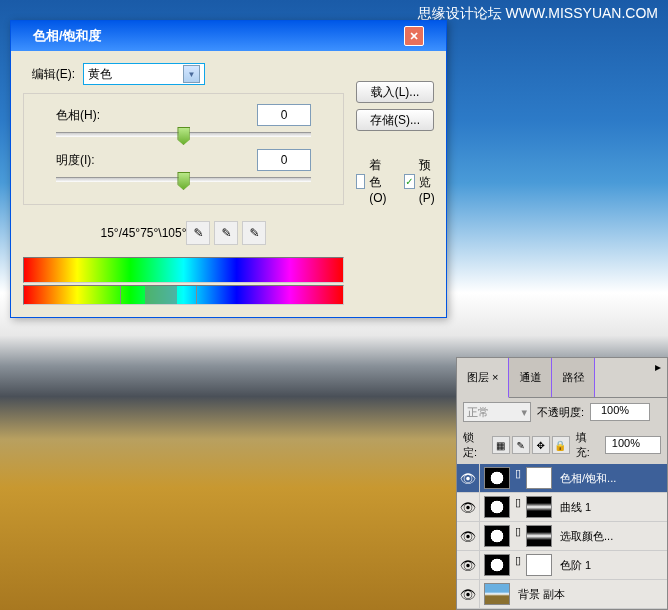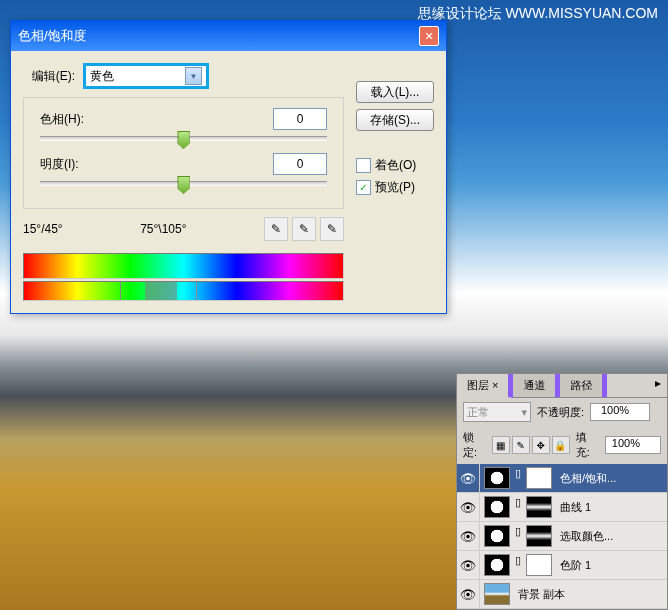--- a/index.html
+++ b/index.html
@@ -1,49 +1,49 @@
 <!DOCTYPE html>
 <html><head>
 <meta charset="utf-8">
 <style>
 body{margin:0;font-family:'Microsoft YaHei',Arial,sans-serif;font-size:12px;background:#d4d0c8;width:668px;height:610px;overflow:hidden;position:relative}
 .bg{position:absolute;inset:0;background:linear-gradient(to bottom,#1a5ba8 0%,#2d7bc8 20%,#4a9bd8 30%,#fff 48%,#e8e8e8 55%,#889098 60%,#4a5058 65%,#b8a060 72%,#c89830 80%,#a87820 100%)}
 .watermark{position:absolute;top:5px;right:10px;color:#fff;font-size:14px;z-index:1}
 .dialog{position:absolute;left:10px;top:20px;width:435px;background:#ece9d8;border:1px solid #0054e3;box-shadow:2px 2px 8px rgba(0,0,0,.3);z-index:10}
-.titlebar{background:linear-gradient(to bottom,#0058e8,#3d91ff);color:#fff;padding:5px 7px;display:flex;justify-content:space-between;align-items:center;font-size:13px;font-weight:normal}
+.titlebar{background:linear-gradient(to bottom,#0058e8,#3d91ff);color:#fff;padding:5px 22px;display:flex;justify-content:space-between;align-items:center;font-size:13px;font-weight:bold}
 .close-btn{width:18px;height:18px;background:#e8705a;border:1px solid #fff;color:#fff;display:flex;align-items:center;justify-content:center;font-size:11px;cursor:pointer;border-radius:2px}
 .dialog-body{padding:12px;display:flex;gap:12px}
 .left-panel{flex:1}
 .edit-row{display:flex;align-items:center;gap:8px;margin-bottom:8px}
 .edit-label{width:52px;text-align:right}
-.combo{width:112px;height:20px;border:3px solid #0ea5e9;background:#fff;display:flex;align-items:center;padding:0 4px;justify-content:space-between}
+.combo{width:112px;height:20px;border:1px solid #0ea5e9;background:#fff;display:flex;align-items:center;padding:0 4px;justify-content:space-between}
 .combo-arrow{width:15px;height:16px;background:linear-gradient(#d4e6ff,#b0d0f0);border:1px solid #7f9db9;display:flex;align-items:center;justify-content:center;font-size:8px;color:#4a6a9a}
-.slider-group{border:1px solid #d4d0c8;padding:10px 16px;margin-bottom:4px}
+.slider-group{border:1px solid #d4d0c8;padding:10px 32px;margin-bottom:12px}
 .slider-row{margin-bottom:12px}
 .slider-labels{display:flex;justify-content:space-between;align-items:center;margin-bottom:4px}
 .slider-label{width:70px}
 .slider-input{width:48px;height:18px;border:1px solid #7f9db9;text-align:center;font-size:12px;background:#fff}
 .slider-track{height:4px;background:linear-gradient(to bottom,#ccc,#fff);border-top:1px solid #999;position:relative;margin:6px 0}
 .slider-thumb{position:absolute;top:-6px;width:11px;height:16px;background:linear-gradient(#b8e888,#6cb030);border:1px solid #5a9020;transform:translateX(-50%);clip-path:polygon(0 0,100% 0,100% 70%,50% 100%,0 70%)}
-.range-row{display:flex;align-items:center;justify-content:space-between;padding:4px 0}
+.range-row{display:flex;align-items:center;justify-content:center;padding:4px 0}
 .eyedroppers{display:flex;gap:4px}
 .eyedropper{width:22px;height:22px;border:1px solid #ccc;background:#f0f0f0;display:flex;align-items:center;justify-content:center;font-size:12px}
 .spectrum{height:24px;margin-top:8px;background:linear-gradient(to right,red,yellow,lime,cyan,blue,magenta,red);position:relative;border:1px inset #ccc}
 .spectrum2{height:18px;margin-top:2px;background:linear-gradient(to right,red,yellow,lime,cyan,blue,magenta,red);border:1px inset #ccc;position:relative}
 .range-marker{position:absolute;top:0;bottom:0;border-left:1px solid #888}
 .range-band{position:absolute;top:0;bottom:0;background:rgba(128,128,128,.6)}
 .right-panel{width:78px;display:flex;flex-direction:column;gap:6px;padding-top:4px}
 .btn{height:20px;border:1px solid #888;background:linear-gradient(#fff,#e4e4e4);border-radius:3px;cursor:pointer;font-size:12px;display:flex;align-items:center;justify-content:center}
 .btn.primary{border:2px solid #3a6ea5}
-.checks{margin-top:20px;display:flex;flex-direction:column;gap:5px}
+.checks{margin-top:20px;display:flex;gap:12px}
 .check-row{display:flex;align-items:center;gap:4px}
 .checkbox{width:13px;height:13px;border:1px solid #7f9db9;background:#fff;display:flex;align-items:center;justify-content:center;font-size:10px;color:#21a121}
 .layers-panel{position:absolute;right:0;bottom:0;width:210px;background:#d6d3ce;border:1px solid #888;z-index:5}
 .panel-tabs{display:flex;background:#d6d3ce;border-bottom:1px solid #888}
-.tab{padding:4px 10px;font-size:11px;border-right:5px solid #8b5cf6;background:#c8c4be}
+.tab{padding:12px 10px;font-size:11px;border-right:1px solid #8b5cf6;background:#c8c4be}
 .tab.active{background:#d6d3ce;border-bottom:1px solid #d6d3ce;margin-bottom:-1px}
 .tab-close{margin-left:auto;padding:2px 6px}
 .panel-row{display:flex;align-items:center;padding:4px 6px;gap:6px;font-size:11px}
 .mini-combo{width:60px;height:18px;border:1px solid #999;background:#eee;display:flex;align-items:center;padding:0 3px;justify-content:space-between;color:#888}
 .mini-input{width:38px;height:16px;border:1px solid #999;background:#fff;text-align:right;padding-right:20px;position:relative}
 .lock-icons{display:flex;gap:2px}
 .lock-icon{width:16px;height:16px;border:1px solid #aaa;background:#e8e8e8;display:flex;align-items:center;justify-content:center;font-size:10px}
 .layer-list{background:#e8e6e2;max-height:200px;overflow:auto}
 .layer{display:flex;align-items:center;border-bottom:1px solid #ccc;height:28px}
 .layer.selected{background:#3d6099;color:#fff}

